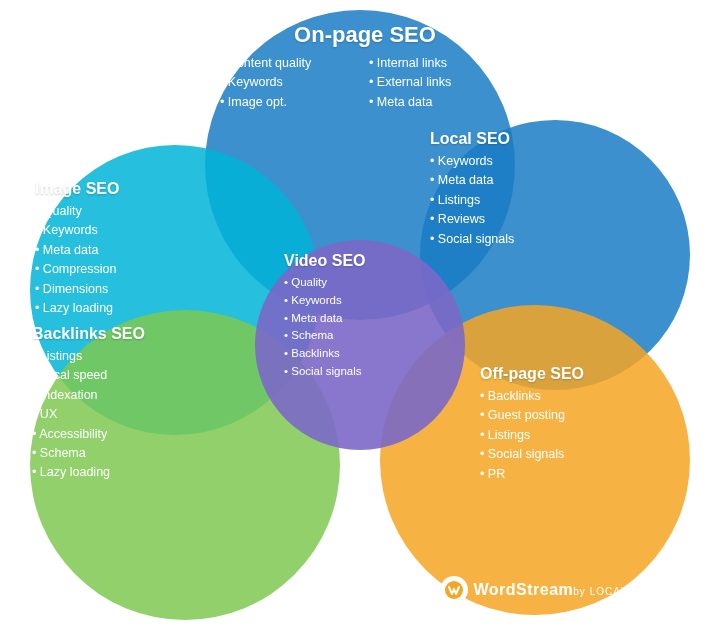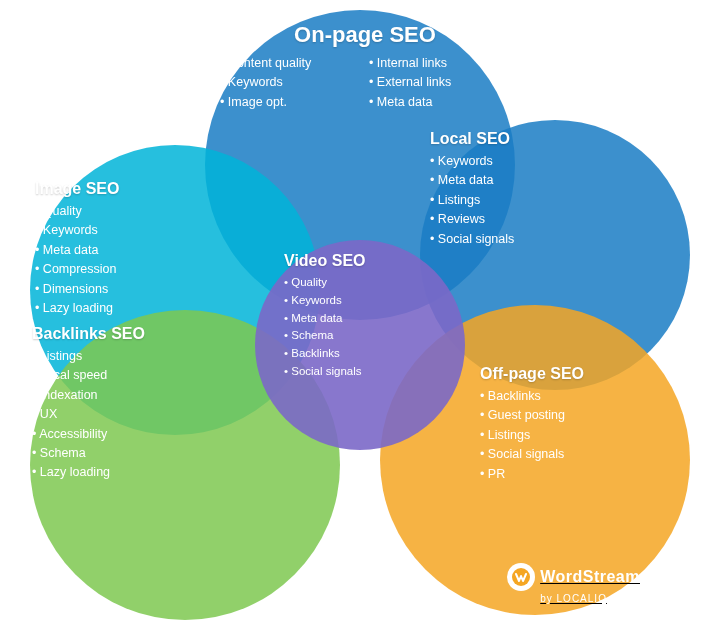--- a/index.html
+++ b/index.html
@@ -149,23 +149,22 @@
     }
     .lbl-video h2 { font-size: 16px; }
     .lbl-video ul li { font-size: 11.5px; }
 
     
     .wordstream {
       position: absolute;
       bottom: 28px;
       right: 80px;
       display: flex;
-      flex-direction: column;
-      align-items: center;
-      text-decoration: underline;
+      flex-direction: row;
+      align-items: center;
     }
     .wordstream-logo {
       display: flex;
       align-items: center;
       gap: 5px;
     }
     .wordstream-icon {
       width: 28px;
       height: 28px;
       background: #fff;

